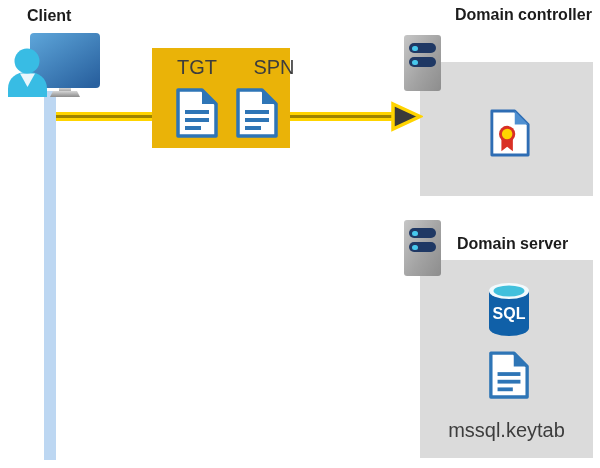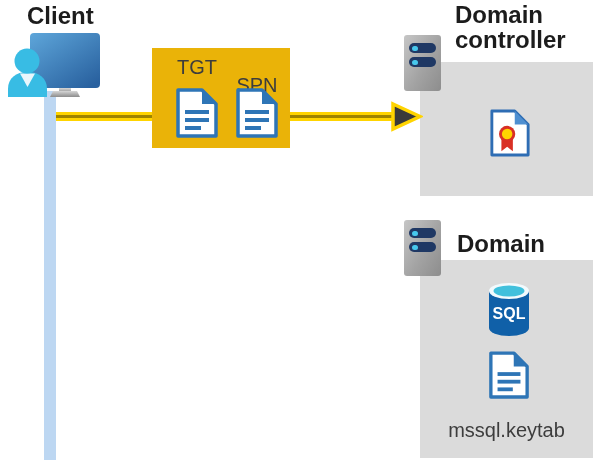--- a/index.html
+++ b/index.html
@@ -3,21 +3,21 @@
 <meta charset="utf-8">
 <style>
   html,body{margin:0;padding:0;background:#fff;}
   .canvas{
     position:relative;width:600px;height:468px;background:#ffffff;overflow:hidden;
     font-family:"Liberation Sans","DejaVu Sans",sans-serif;
   }
   .abs{position:absolute;}
 
   
-  .title-label{font-weight:bold;font-size:24px;color:#1c1c1c;line-height:25px;}
+  .title-label{font-weight:bold;font-size:16px;color:#1c1c1c;line-height:25px;}
   .small-label{font-size:20px;color:#3d3d3d;}
 
   
   .timeline{left:44px;top:91px;width:12px;height:369px;background:#bdd7f2;z-index:1;}
 
   
   .arrow-line{
     left:56px;top:112px;width:338px;height:9px;z-index:2;
     background:linear-gradient(to bottom,#ffd400 0 33%,#9e8400 33% 67%,#ffd400 67% 100%);
   }
@@ -94,21 +94,21 @@
 
     <path d="M3,67 L3,59 C3,48 11,42 22.5,42 C34,42 42,48 42,59 L42,67 Z" fill="#38bce4"></path>
 
     <path d="M15,43.5 L30,43.5 L22.5,57 Z" fill="#eaf6fc"></path>
 
     <circle cx="22" cy="31" r="12.5" fill="#38bce4"></circle>
   </svg>
 
   <div class="abs ticket-box">
     <div class="ticket-label small-label" style="left:23px;">TGT</div>
-    <div class="ticket-label small-label" style="left:83px;margin-top:18px;">SPN</div>
+    <div class="ticket-label small-label" style="left:100px;">SPN</div>
 
     <svg class="ticket-doc" style="left:23px;" viewBox="0 0 44 52">
       <path d="M3,3 H27 L41,17 V49 H3 Z" fill="#ffffff" stroke="#2e75b6" stroke-width="3.5" stroke-linejoin="round"></path>
       <path d="M27,3 L41,17 H27 Z" fill="#2e75b6"></path>
       <line x1="10" y1="25" x2="34" y2="25" stroke="#2e75b6" stroke-width="4"></line>
       <line x1="10" y1="33" x2="34" y2="33" stroke="#2e75b6" stroke-width="4"></line>
       <line x1="10" y1="41" x2="26" y2="41" stroke="#2e75b6" stroke-width="4"></line>
     </svg>
 
     <svg class="ticket-doc" style="left:83px;" viewBox="0 0 44 52">

